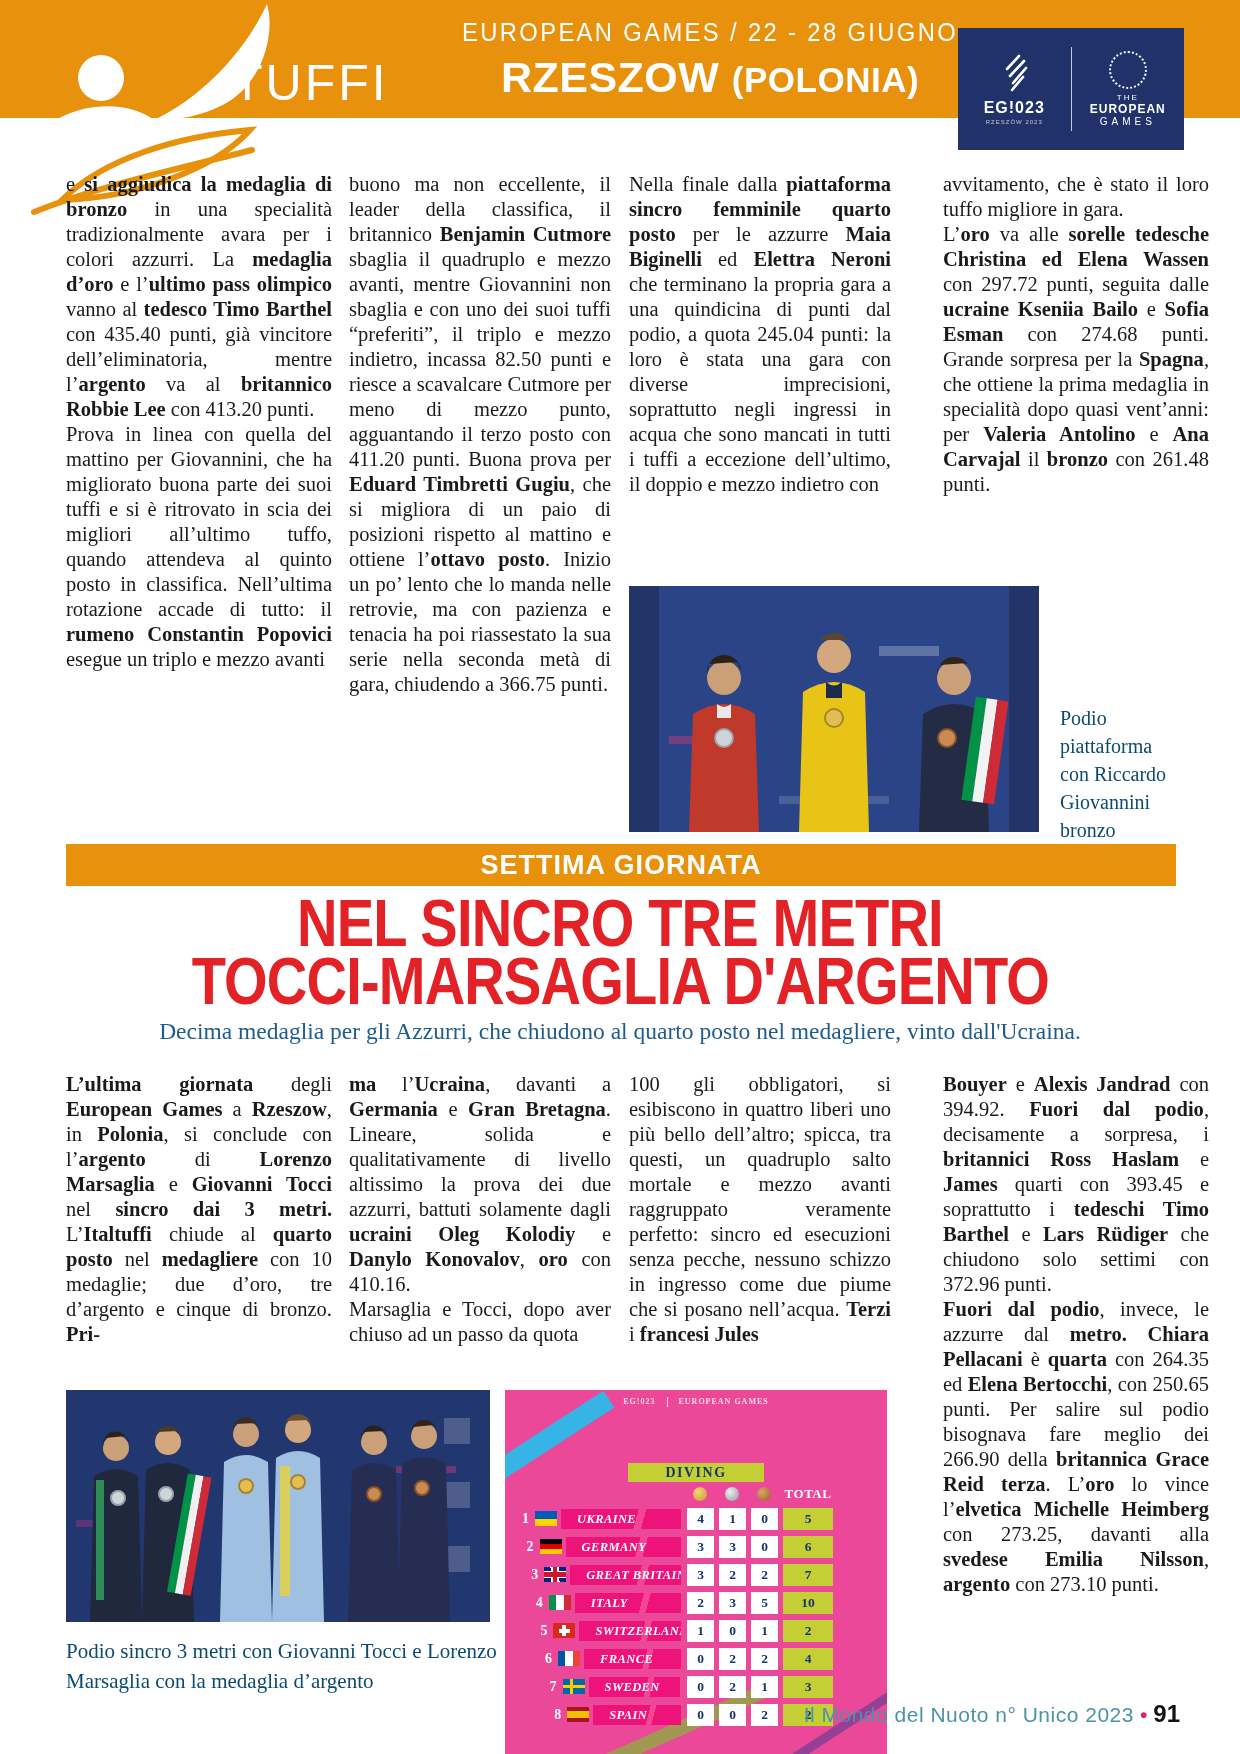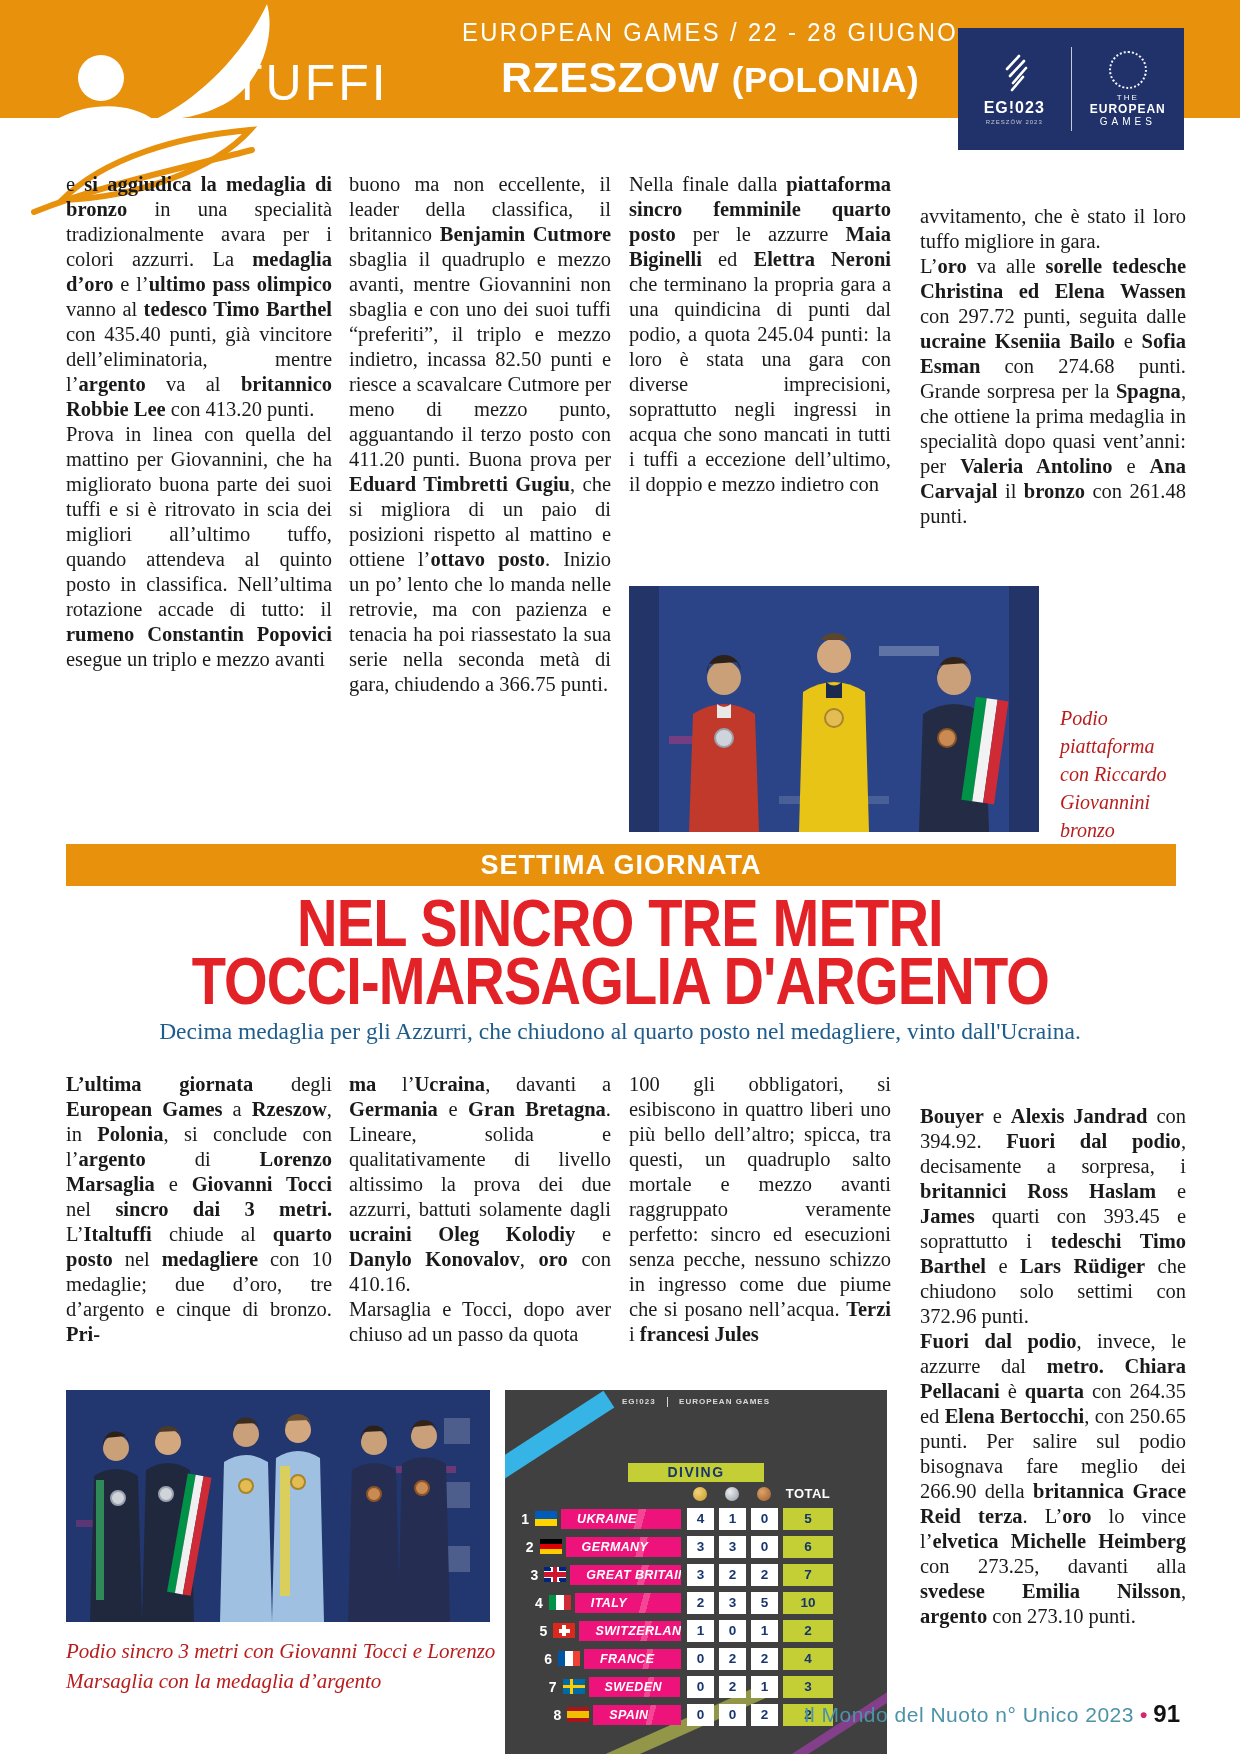--- a/index.html
+++ b/index.html
@@ -27,39 +27,39 @@
   .teg-european{font-size:12px;font-weight:bold;letter-spacing:1px;}
   .teg-games{font-size:10px;letter-spacing:4px;}
   
   .col{position:absolute;text-align:justify;font-size:20.5px;line-height:25px;white-space:pre-wrap;}
   .col b{font-weight:bold;}
   .s1{top:172px;}
   .s2{top:1072px;}
   .c1{left:66px;width:266px;}
   .c2{left:349px;width:262px;}
   .c3{left:629px;width:262px;}
-  .c4{left:920px;width:266px;margin-top:32px;}
+  .c4{left:943px;width:266px;}
   
   .photo1{position:absolute;left:629px;top:586px;width:410px;height:246px;overflow:hidden;}
   .photo2{position:absolute;left:66px;top:1390px;width:424px;height:234px;overflow:hidden;}
-  .caption{font-style:italic;font-size:20px;line-height:28px;color:#b91c1c;}
+  .caption{font-size:20px;line-height:28px;color:#0c4a6e;}
   .caption1{position:absolute;left:1060px;top:704px;width:124px;}
   .caption2{position:absolute;left:66px;top:1636px;width:448px;font-size:21px;line-height:30px;}
   
   .day-banner{position:absolute;left:66px;top:844px;width:1110px;height:42px;background:#E8910D;
               color:#fff;font-family:"Liberation Sans",sans-serif;font-weight:bold;font-size:27px;
               letter-spacing:1px;text-align:center;line-height:43px;}
   .headline{position:absolute;left:30px;top:894px;width:1180px;text-align:center;color:#E32227;
             font-family:"Liberation Sans",sans-serif;font-weight:bold;font-size:66px;line-height:58px;}
   .headline .hl{display:inline-block;transform:scaleX(.85);transform-origin:center;white-space:nowrap;letter-spacing:-1px;}
   .standfirst{position:absolute;left:30px;top:1018px;width:1180px;text-align:center;color:#1E5C8C;
               font-size:23.5px;}
   
-  .medal-table{position:absolute;left:505px;top:1390px;width:382px;height:364px;background:#404040;
-               overflow:hidden;font-family:Liberation Sans, sans-serif;}
+  .medal-table{position:absolute;left:505px;top:1390px;width:382px;height:364px;background:#ec4899;
+               overflow:hidden;font-family:Liberation Serif, serif;}
   .mt-stripe{position:absolute;}
   .mt-cyan{left:-34px;top:40px;width:150px;height:20px;background:#35b4e5;transform:rotate(-33deg);}
   .mt-olive{left:-30px;bottom:-6px;width:300px;height:14px;background:#9aa04a;transform:rotate(-24deg);opacity:.9;}
   .mt-purple{right:-70px;bottom:26px;width:220px;height:9px;background:#8c3f93;transform:rotate(-33deg);opacity:.9;}
   .mt-logos{position:absolute;left:0;top:7px;width:100%;text-align:center;color:#fff;opacity:.8;
             font-size:8px;font-weight:bold;letter-spacing:1px;}
   .mt-logos .sep{display:inline-block;width:1px;height:10px;background:#fff;margin:0 8px;vertical-align:middle;}
   .mt-title{position:absolute;left:58px;top:36px;width:266px;height:35px;background:#ED137B;color:#fff;
             display:flex;align-items:center;justify-content:center;gap:8px;}
   .mt-title .t{font-size:28px;font-weight:bold;display:inline-block;transform:scaleX(.85);letter-spacing:0;white-space:nowrap;}

